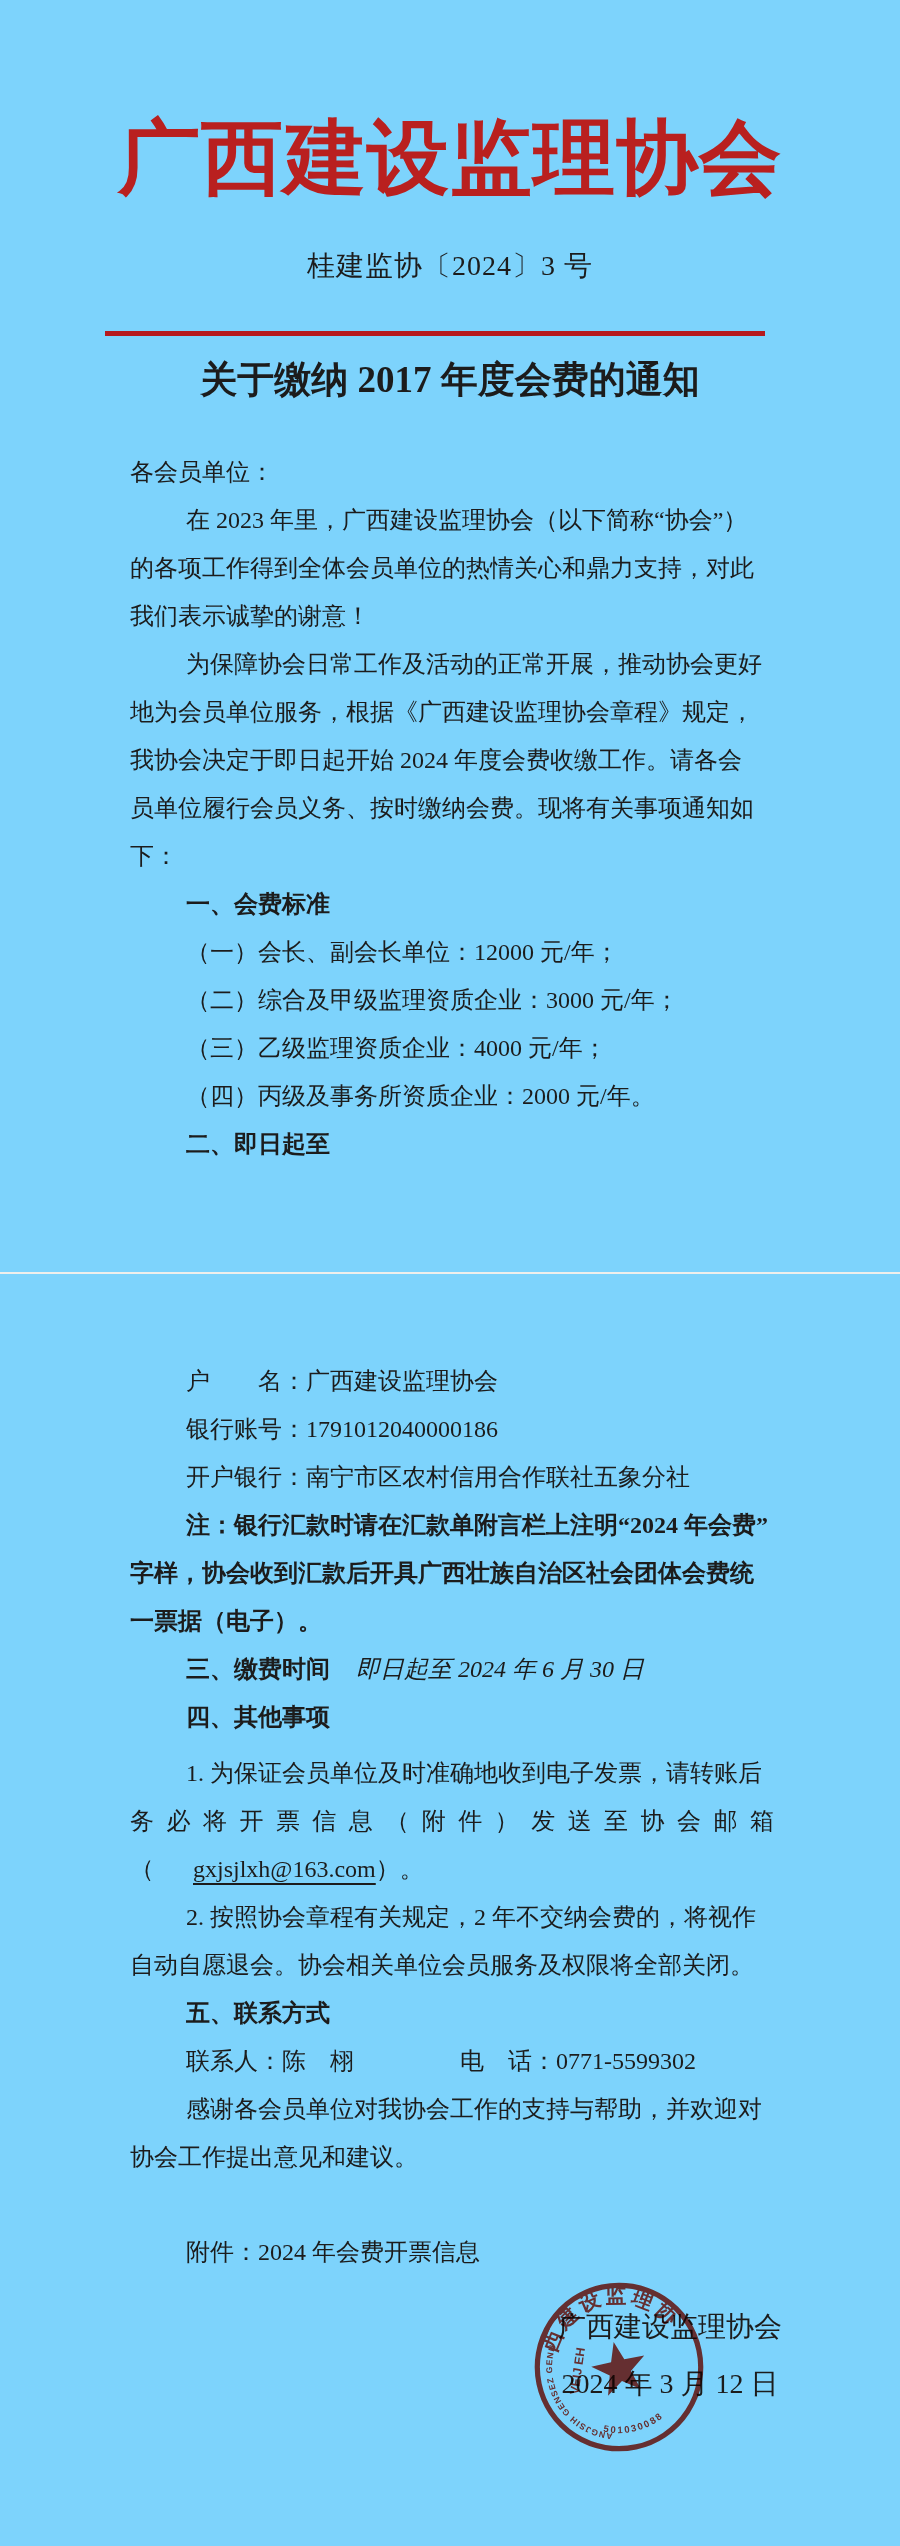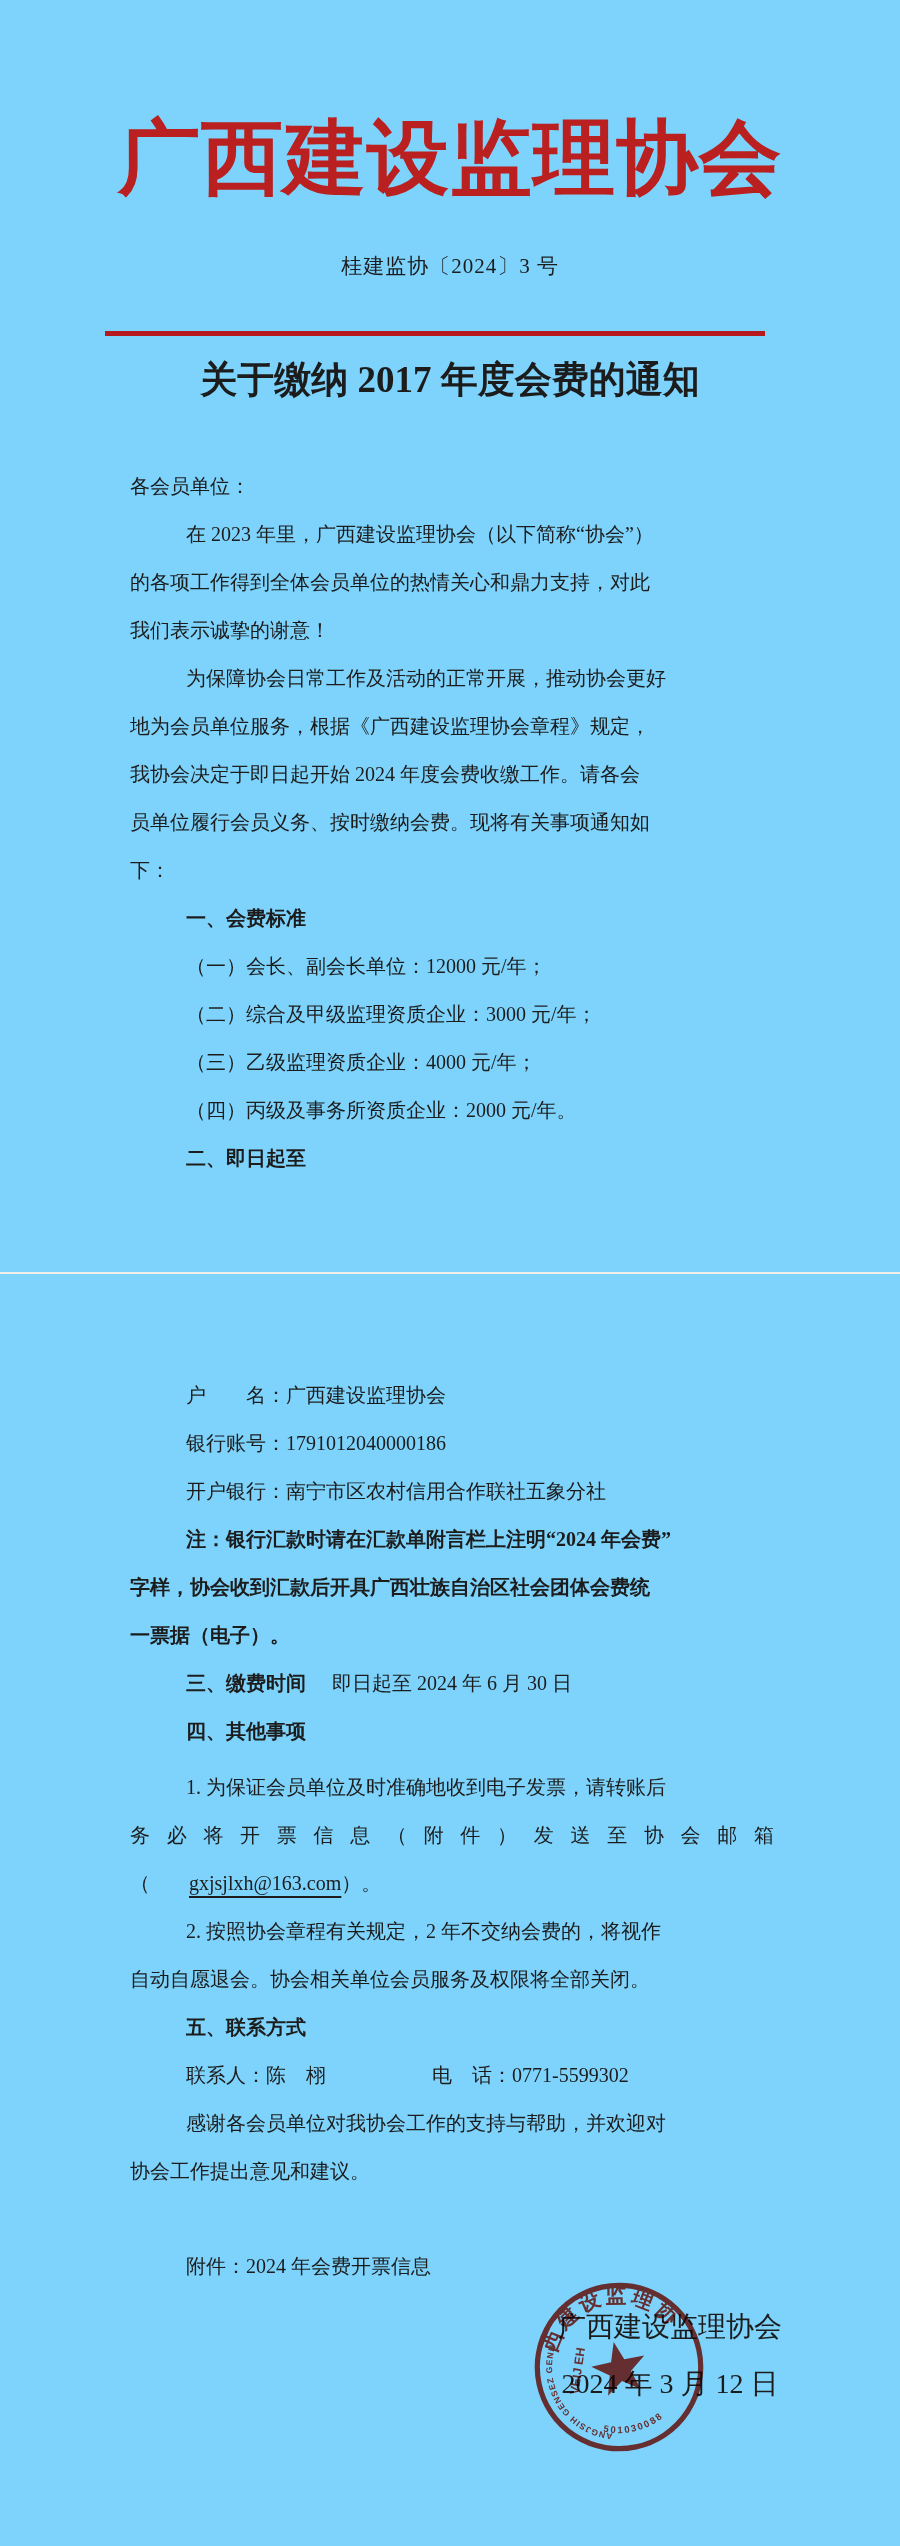--- a/index.html
+++ b/index.html
@@ -11,44 +11,44 @@
     color:#1c1c1c;
   }
   
   .org-title{
     position:absolute;top:104px;left:0;width:900px;
     text-align:center;font-size:82px;line-height:110px;
     font-weight:900;color:#b9201f;letter-spacing:1px;
   }
   .doc-number{
     position:absolute;top:248px;left:0;width:900px;
-    text-align:center;font-size:21px;line-height:36px;letter-spacing:1px;
+    text-align:center;font-size:28px;line-height:36px;letter-spacing:1px;
   }
   .red-rule{
     position:absolute;top:331px;left:105px;width:660px;height:5px;
     background:#b5191d;
   }
   .notice-title{
     position:absolute;top:354px;left:0;width:900px;
     text-align:center;font-size:37px;line-height:52px;font-weight:700;
   }
   
   .flow{
-    position:absolute;left:130px;top:462px;width:644px;
-    font-size:20px;line-height:48px;
+    position:absolute;left:130px;top:448px;width:644px;
+    font-size:24px;line-height:48px;
   }
   .ln{height:48px;white-space:nowrap;}
   .indent{padding-left:56px;}
   .hei{font-family:"Liberation Sans","DejaVu Sans",sans-serif;font-weight:700;}
   .bold{font-weight:700;}
   .just{white-space:normal;text-align:justify;text-align-last:justify;}
   .sp189{height:189px;}
   .sp8{height:8px;}
   .sp47{height:47px;}
-  .sec3-text{margin-left:26px;font-family:"Liberation Serif","DejaVu Serif",serif;font-weight:400;}
+  .sec3-text{margin-left:26px;font-family:"Liberation Serif","DejaVu Serif",serif;font-weight:400;font-style:italic;}
   .phone-part{margin-left:106px;}
   .email-underline{text-decoration:underline;text-underline-offset:6px;margin-left:39px;}
   .scan-line{position:absolute;top:1272px;left:0;width:900px;height:2px;background:#efefec;}
   
   .sig{
     position:absolute;left:505px;width:330px;text-align:center;
     font-size:28px;line-height:48px;white-space:nowrap;
   }
   .sig-org{top:2303px;}
   .sig-date{top:2360px;}

